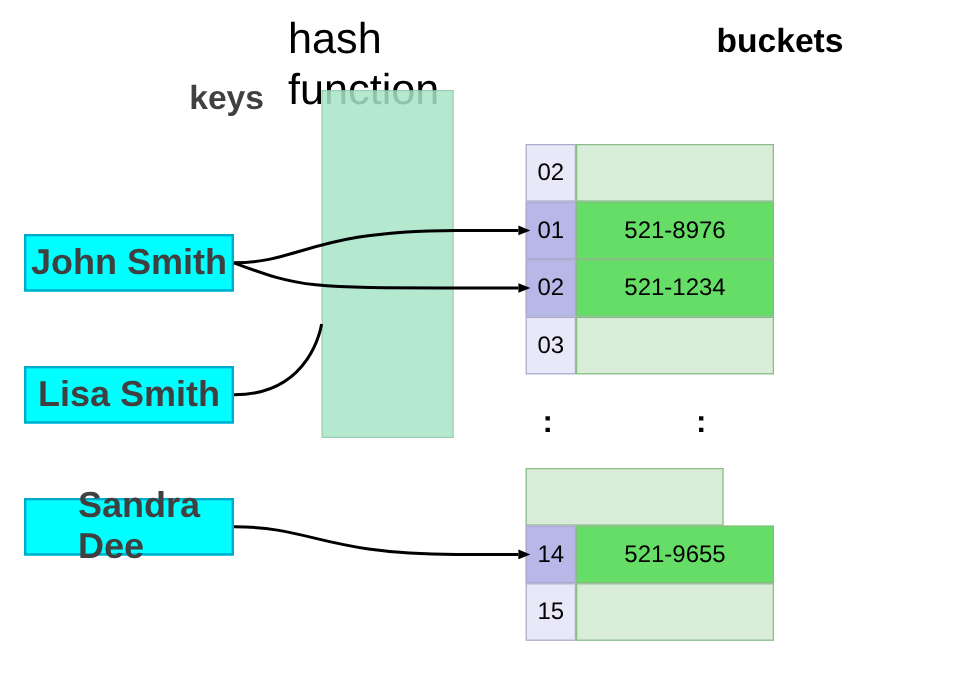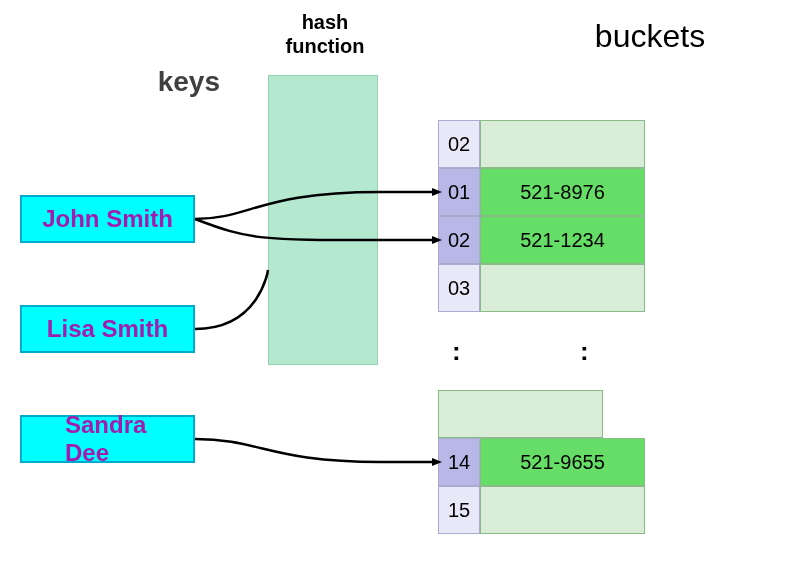--- a/index.html
+++ b/index.html
@@ -29,35 +29,34 @@
       font-weight: bold;
       color: #404040;
       margin-top: 48px;
     }
 
     .col-hash-header {
       position: absolute;
       left: 240px;
       top: 10px;
       width: 170px;
-      text-align: center;
-      font-size: 20px;
-      font-weight: bold;
+      font-size: 36px;
+      font-weight: normal;
       color: black;
       line-height: 1.2;
     }
 
     .col-buckets-header {
       position: absolute;
       left: 550px;
       top: 18px;
       width: 200px;
       text-align: center;
-      font-size: 32px;
-      font-weight: normal;
+      font-size: 28px;
+      font-weight: bold;
       color: black;
     }
 
     
     .hash-column {
       position: absolute;
       left: 268px;
       top: 75px;
       width: 110px;
       height: 290px;
@@ -69,23 +68,23 @@
     
     .key-box {
       position: absolute;
       width: 175px;
       height: 48px;
       background: cyan;
       border: 2px solid #00aacc;
       display: flex;
       align-items: center;
       justify-content: center;
-      font-size: 24px;
-      font-weight: bold;
-      color: #a21caf;
+      font-size: 30px;
+      font-weight: bold;
+      color: #404040;
     }
 
     .key-john { left: 20px; top: 195px; }
     .key-lisa  { left: 20px; top: 305px; }
     .key-sandra { left: 20px; top: 415px; padding-left: 43px; }
 
     
     .bucket-row {
       position: absolute;
       display: flex;

